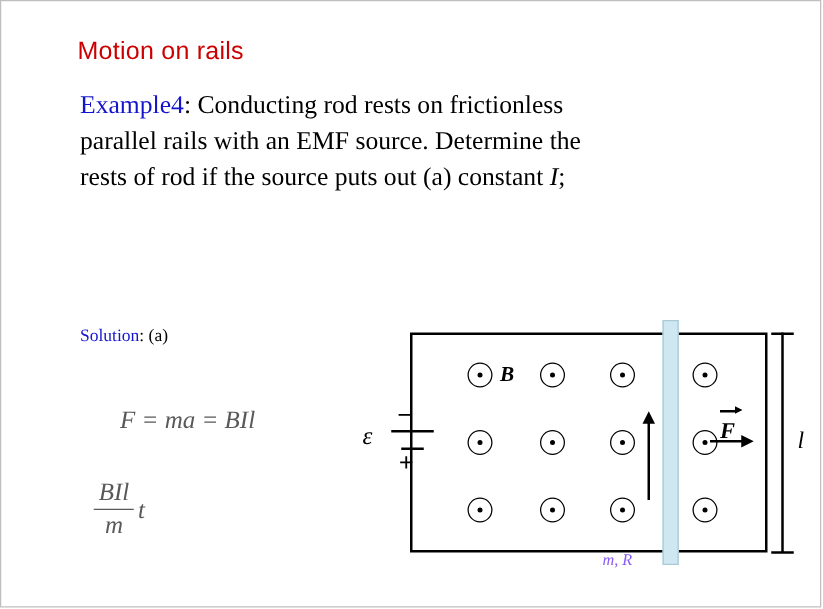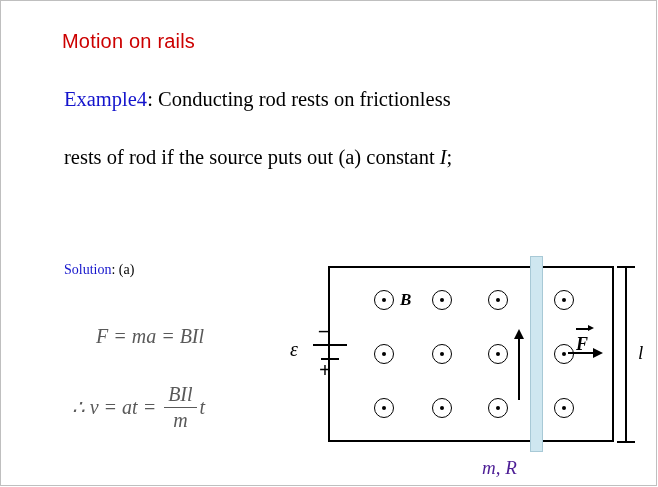--- a/index.html
+++ b/index.html
@@ -29,21 +29,21 @@
     top: 18px;
     font-family: "Liberation Sans", sans-serif;
     font-size: 20px;
     color: #cc0000;
     letter-spacing: 0.2px;
     margin-top: 12px;
   }
   .body-text {
     position: absolute;
     left: 64px;
-    top: 85px;
+    top: 70px;
     width: 560px;
     font-size: 20.5px;
     line-height: 29px;
     color: #000000;
   }
   .blue {
     color: #1414cc;
   }
   .ital {
     font-style: italic;
@@ -284,47 +284,47 @@
     position: absolute;
     left: 356px;
     top: 86px;
     font-size: 19px;
     font-style: italic;
     color: #000000;
   }
   .mr-label {
     position: absolute;
     left: 200px;
-    top: 201px;
-    font-size: 19px;
-    font-style: italic;
-    color: #4c1d95;
+    top: 184px;
+    font-size: 13px;
+    font-style: italic;
+    color: #8b5cf6;
   }
 </style>
 </head>
 <body>
 
 <div class="slide-border"></div>
 
 <div class="title">Motion on rails</div>
 
 <div class="body-text">
   <span class="blue">Example4</span><span>: </span><span>Conducting rod rests on frictionless</span><br>
-  <br>
+  <span>parallel rails with an EMF source. Determine the</span><br>
   <span>rests of rod if the source puts out (a) constant </span><span class="ital">I</span><span>;</span><br>
 </div>
 
 <div class="solution">
   <span class="blue">Solution</span><span>: (a)</span>
 </div>
 
 <div class="eq" id="eq1">F = ma = BIl</div>
 
 <div class="eq" id="eq2">
-  <span>∴  v = at = </span><span class="frac"><span class="num">BIl</span><span class="den">m</span></span><span>t</span>
+  <span class="frac"><span class="num">BIl</span><span class="den">m</span></span><span>t</span>
 </div>
 
 <div class="figure">
   <div class="circuit-frame"></div>
 
   <div class="battery">
     <div class="batt-long"></div>
     <div class="batt-short"></div>
   </div>
   <div class="minus-sign">–</div>

